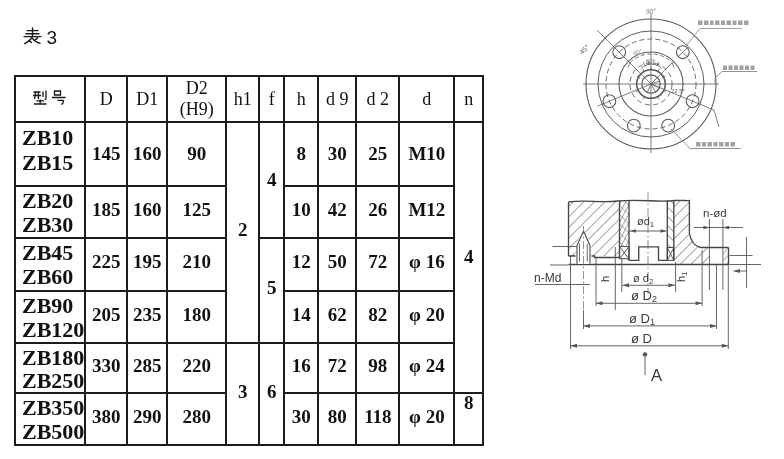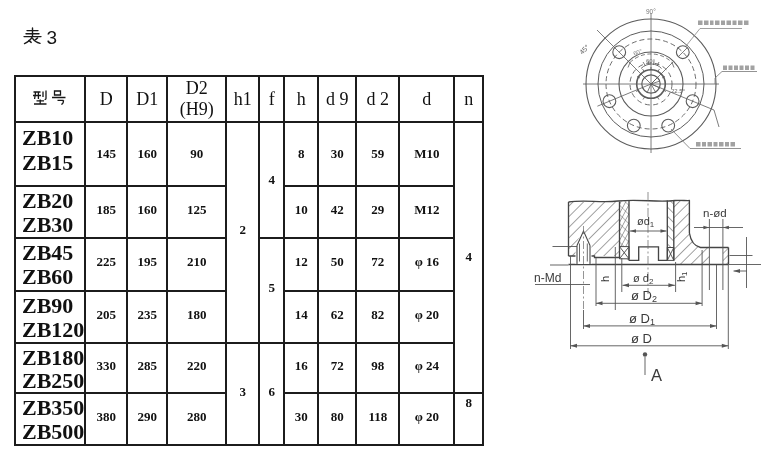--- a/index.html
+++ b/index.html
@@ -1,20 +1,20 @@
 <!DOCTYPE html>
 <html><head>
 <meta charset="utf-8">
 <style>
 html,body{margin:0;padding:0;background:#ffffff}
 #page{position:relative;width:784px;height:459px;background:#ffffff;overflow:hidden;font-family:"Liberation Serif",serif}
 #tbl{border-collapse:collapse;position:absolute;left:14px;top:75px;table-layout:fixed}
 #tbl td{border:2px solid #1c1c1c;text-align:center;vertical-align:middle;padding:0;color:#111;overflow:hidden}
 .hd{font-size:18px;font-weight:normal}
-.num{font-size:13px;font-weight:bold;padding-bottom:5px!important}
+.num{font-size:19px;font-weight:bold;padding-bottom:5px!important}
 .pb0{padding-bottom:0!important}
 .mod{font-size:22px;font-weight:bold;text-align:left!important;padding-left:6px!important;line-height:24px;vertical-align:top!important;padding-top:2px!important}
 #cap{position:absolute;left:23px;top:27px;height:20px}
 #dwg{position:absolute;left:0;top:0}
 </style>
 </head>
 <body>
 <div id="page">
 
 <div id="cap">
@@ -70,33 +70,33 @@
 
 <tr style="height:64px">
 <td class="mod" style="line-height:25px">ZB10<br>ZB15</td>
 <td class="num pb0">145</td>
           <td class="num pb0">160</td>
           <td class="num pb0">90</td>
 <td class="num" rowspan="4">2</td>
 <td class="num pb0" rowspan="2">4</td>
 <td class="num pb0">8</td>
           <td class="num pb0">30</td>
-          <td class="num pb0">59</td>
+          <td class="num pb0">25</td>
           <td class="num pb0">M10</td>
 <td class="num" style="padding-bottom:2px!important" rowspan="5">4</td>
 </tr>
 
 <tr style="height:51px">
 <td class="mod">ZB20<br>ZB30</td>
 <td class="num">185</td>
           <td class="num">160</td>
           <td class="num">125</td>
 <td class="num">10</td>
           <td class="num">42</td>
-          <td class="num">29</td>
+          <td class="num">26</td>
           <td class="num">M12</td>
 </tr>
 
 <tr style="height:53px">
 <td class="mod">ZB45<br>ZB60</td>
 <td class="num">225</td>
           <td class="num">195</td>
           <td class="num">210</td>
 <td class="num" rowspan="2">5</td>
 <td class="num">12</td>

